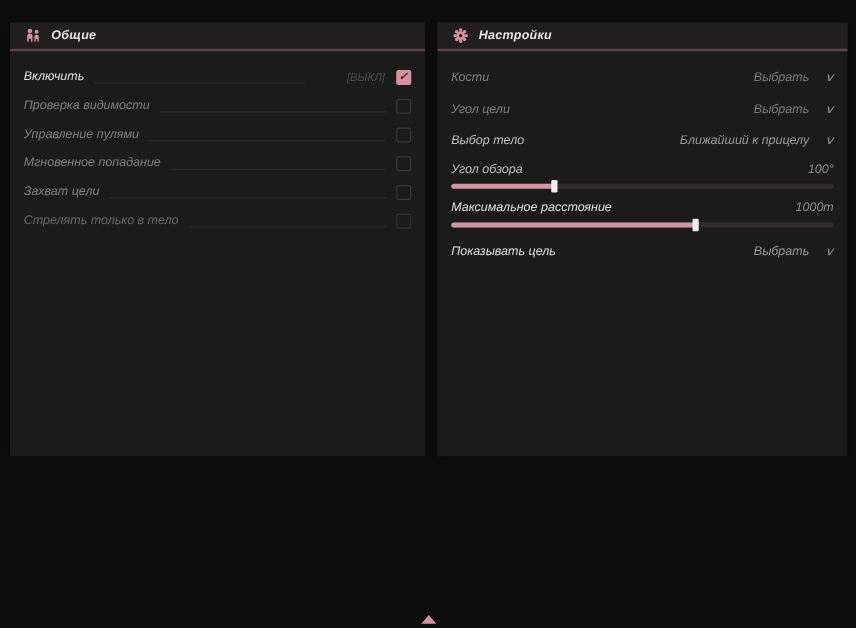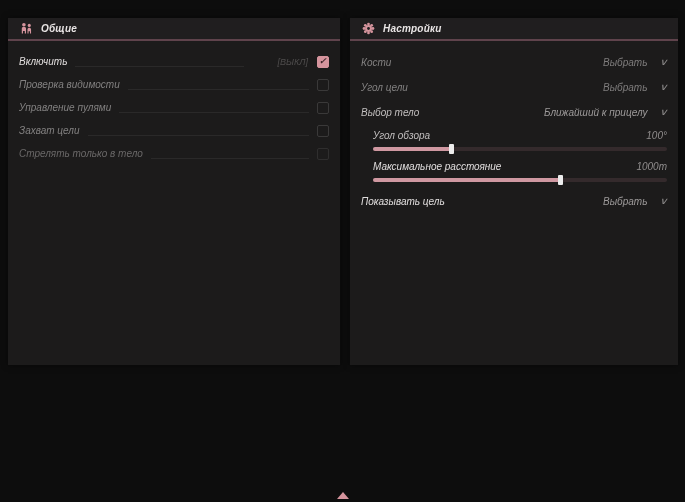--- a/index.html
+++ b/index.html
@@ -104,21 +104,21 @@
   }
   .dd-value { font-size: 10px; color: #7e7c7c; white-space: nowrap; }
   .dd-value.brighter { color: #9d9a9a; text-align: center; }
   .chevron {
     font-size: 9px;
     color: #8a8888;
     transform: scaleX(1.3);
     line-height: 1;
   }
 
-  .slider-group { margin: 2px 0 7px 12px; }
+  .slider-group { margin: 2px 0 7px 0; }
   .slider-label-row {
     display: flex;
     justify-content: space-between;
     align-items: center;
     height: 17px;
     font-size: 10px;
   }
   .slider-value { color: #8f8c8c; font-size: 10px; }
   .slider-track {
     width: 100%;
@@ -180,20 +180,25 @@
       <span class="hotkey">[ВЫКЛ]</span>
       <span class="checkbox on"></span>
     </div>
     <div class="row">
       <span class="lbl dim">Проверка видимости</span>
       <span class="leader"></span>
       <span class="checkbox"></span>
     </div>
     <div class="row">
       <span class="lbl dim">Управление пулями</span>
+      <span class="leader"></span>
+      <span class="checkbox"></span>
+    </div>
+    <div class="row">
+      <span class="lbl dim">Мгновенное попадание</span>
       <span class="leader"></span>
       <span class="checkbox"></span>
     </div>
     <div class="row">
       <span class="lbl dim">Захват цели</span>
       <span class="leader"></span>
       <span class="checkbox"></span>
     </div>
     <div class="row">
       <span class="lbl dimmer">Стрелять только в тело</span>

